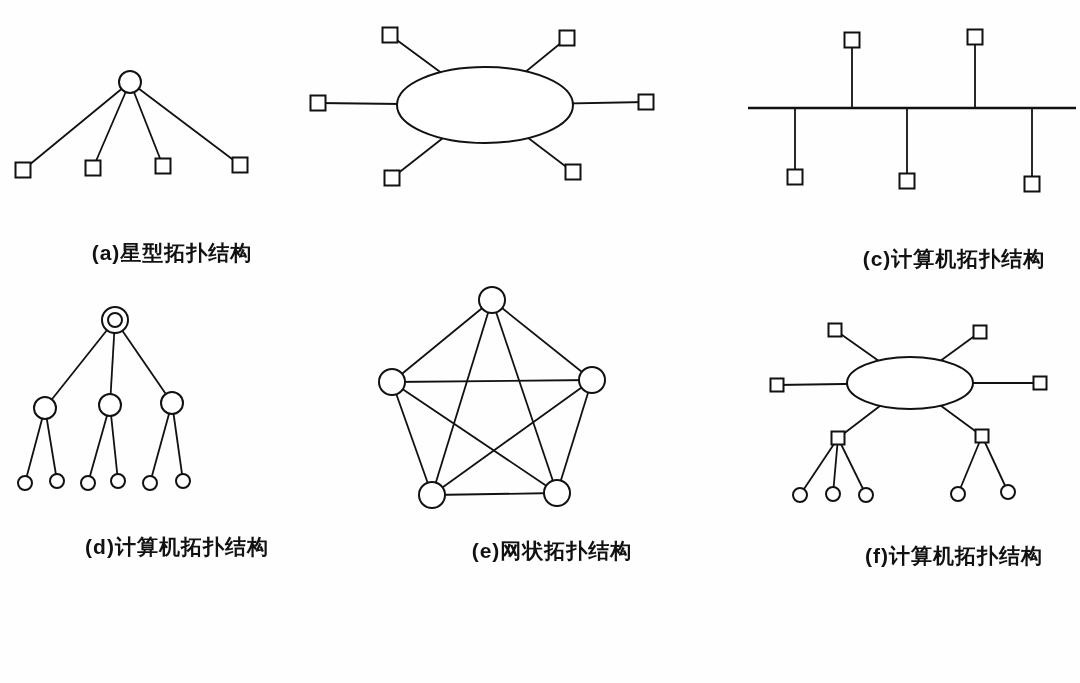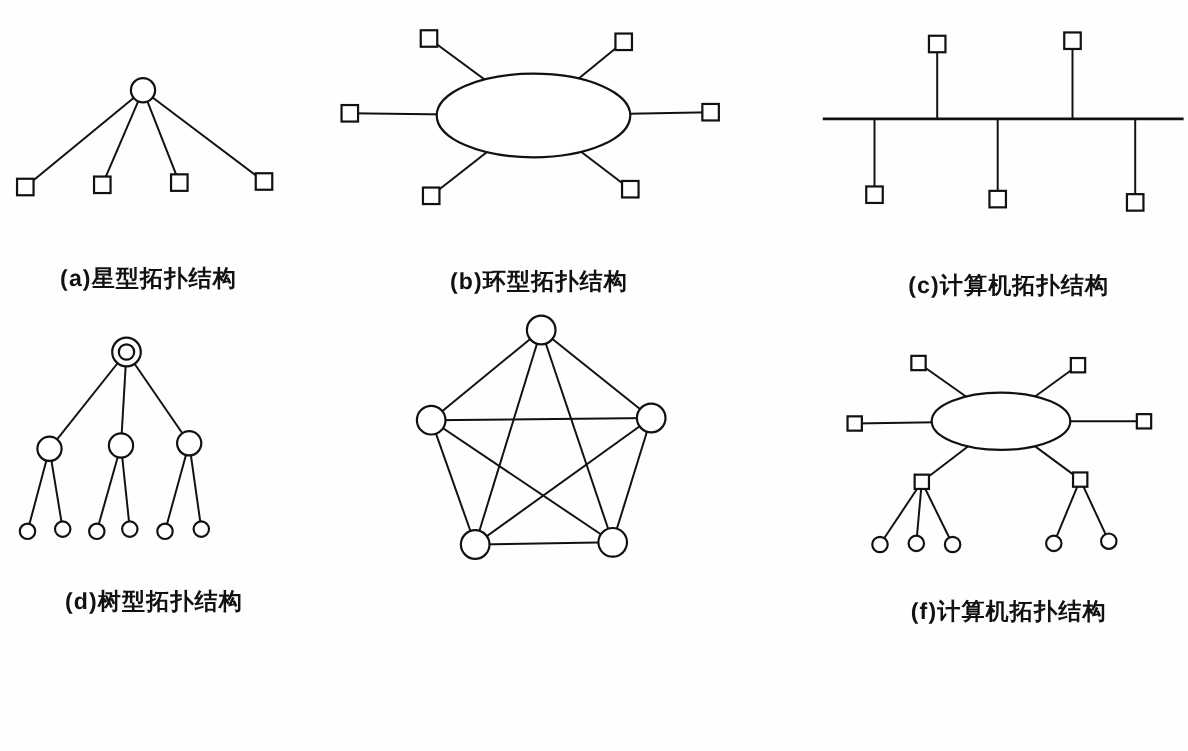--- a/index.html
+++ b/index.html
@@ -21,20 +21,21 @@
     margin: 0;
   }
   .caption {
     position: absolute;
     font-size: 21px;
     font-weight: 700;
     color: #111;
     text-align: center;
     letter-spacing: 1px;
     white-space: nowrap;
+    padding-left: 37px;
   }
   .figure-title {
     position: absolute;
     top: 632px;
     left: 620px;
     transform: translateX(-50%);
     font-size: 24px;
     font-weight: 700;
     letter-spacing: 2px;
     color: #111;
@@ -80,21 +81,20 @@
       <g fill="#fff" stroke="#111" stroke-width="2">
         <rect x="92.5" y="27.5" width="15" height="15"></rect>
         <rect x="269.5" y="30.5" width="15" height="15"></rect>
         <rect x="20.5" y="95.5" width="15" height="15"></rect>
         <rect x="348.5" y="94.5" width="15" height="15"></rect>
         <rect x="94.5" y="170.5" width="15" height="15"></rect>
         <rect x="275.5" y="164.5" width="15" height="15"></rect>
       </g>
     </svg>
   </figure>
-  <div class="caption" style="left:320px; width:340px; top:242px;">(b)环型拓扑结构</div>
 
   <figure class="panel" style="left:740px; top:0;">
     <svg viewBox="0 0 340 235" width="340" height="235">
       <line x1="8" y1="108" x2="336" y2="108" stroke="#111" stroke-width="2.5"></line>
       <g stroke="#111" stroke-width="1.8">
         <line x1="112" y1="108" x2="112" y2="47"></line>
         <line x1="235" y1="108" x2="235" y2="44"></line>
         <line x1="55" y1="108" x2="55" y2="170"></line>
         <line x1="167" y1="108" x2="167" y2="174"></line>
         <line x1="292" y1="108" x2="292" y2="177"></line>
@@ -135,21 +135,21 @@
       <g fill="#fff" stroke="#111" stroke-width="2">
         <circle cx="15" cy="198" r="7"></circle>
         <circle cx="47" cy="196" r="7"></circle>
         <circle cx="78" cy="198" r="7"></circle>
         <circle cx="108" cy="196" r="7"></circle>
         <circle cx="140" cy="198" r="7"></circle>
         <circle cx="173" cy="196" r="7"></circle>
       </g>
     </svg>
   </figure>
-  <div class="caption" style="left:0; width:280px; top:533px;">(d)树型拓扑结构</div>
+  <div class="caption" style="left:0; width:280px; top:533px;">(d)计算机拓扑结构</div>
 
   <figure class="panel" style="left:350px; top:282px;">
     <svg viewBox="0 0 300 255" width="300" height="255">
       <g stroke="#111" stroke-width="1.8">
         <line x1="142" y1="18" x2="42" y2="100"></line>
         <line x1="142" y1="18" x2="242" y2="98"></line>
         <line x1="142" y1="18" x2="82" y2="213"></line>
         <line x1="142" y1="18" x2="207" y2="211"></line>
         <line x1="42" y1="100" x2="242" y2="98"></line>
         <line x1="42" y1="100" x2="82" y2="213"></line>
@@ -160,20 +160,21 @@
       </g>
       <g fill="#fff" stroke="#111" stroke-width="2">
         <circle cx="142" cy="18" r="13"></circle>
         <circle cx="42" cy="100" r="13"></circle>
         <circle cx="242" cy="98" r="13"></circle>
         <circle cx="82" cy="213" r="13"></circle>
         <circle cx="207" cy="211" r="13"></circle>
       </g>
     </svg>
   </figure>
+  <div class="caption" style="left:360px; width:310px; top:537px;">(e)网状拓扑结构</div>
 
   <figure class="panel" style="left:750px; top:315px;">
     <svg viewBox="0 0 320 205" width="320" height="205">
       <g stroke="#111" stroke-width="1.8">
         <line x1="160" y1="68" x2="85" y2="15"></line>
         <line x1="160" y1="68" x2="230" y2="17"></line>
         <line x1="160" y1="68" x2="27" y2="70"></line>
         <line x1="160" y1="68" x2="290" y2="68"></line>
         <line x1="160" y1="68" x2="88" y2="123"></line>
         <line x1="160" y1="68" x2="232" y2="121"></line>

